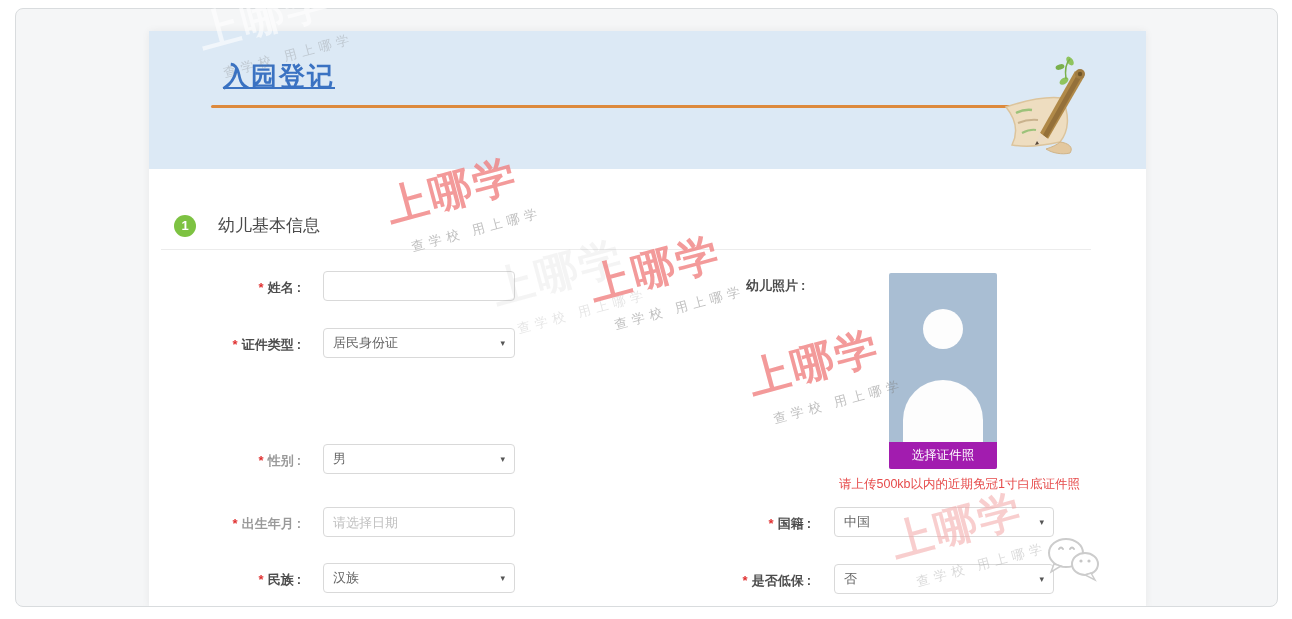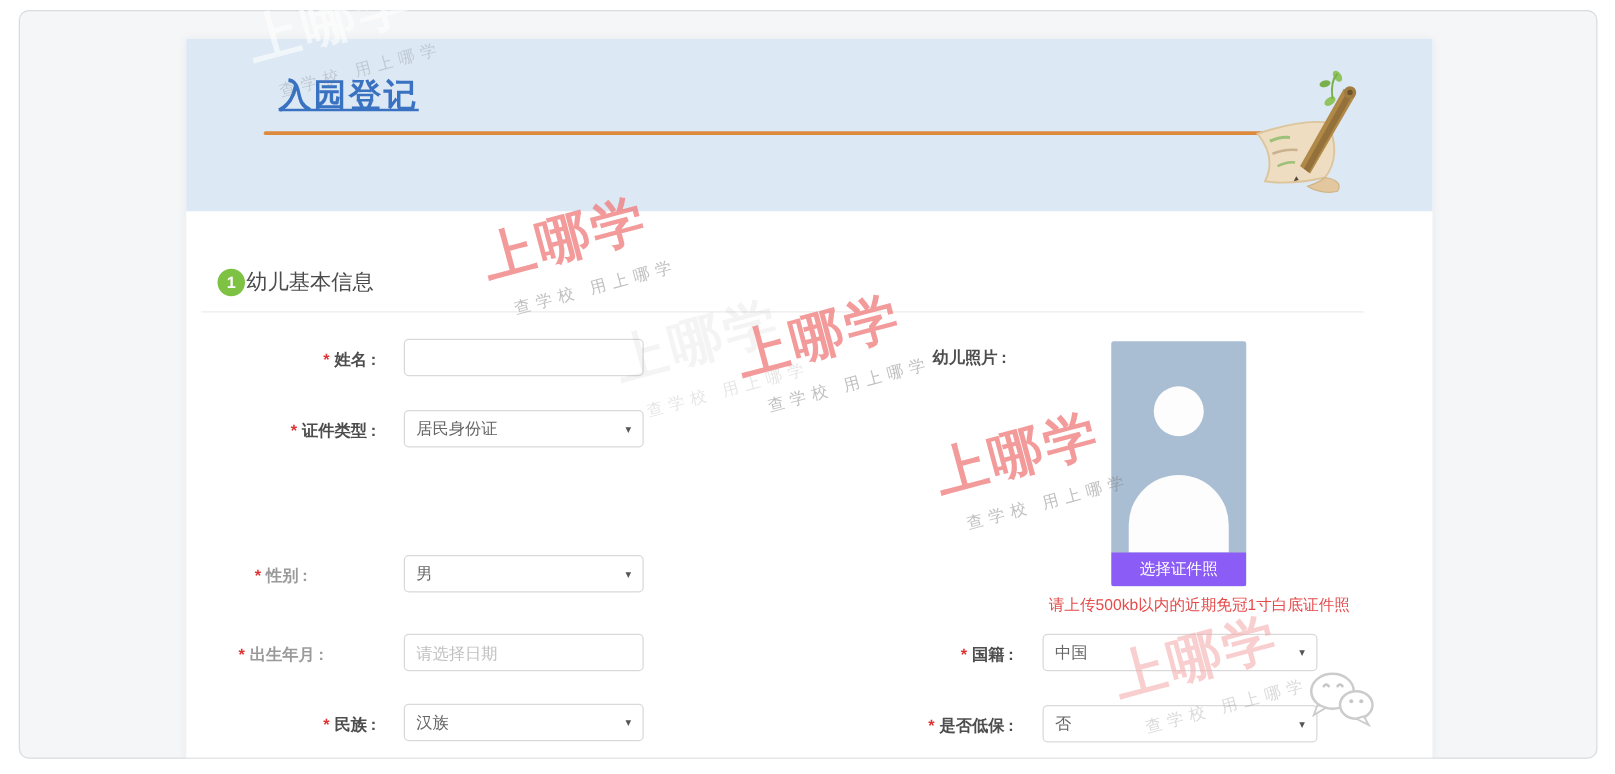--- a/index.html
+++ b/index.html
@@ -17,30 +17,30 @@
   .hdr-title { position:absolute; left:74px; top:28px; font-size:26px; font-weight:bold;
                color:#3a72c2; letter-spacing:2px;text-decoration:underline; }
   .hdr-line { position:absolute; left:62px; top:74px; width:850px; height:3px;
               background:#dd8a3d; border-radius:2px; }
   .hdr-art { position:absolute; right:44px; top:14px; }
 
   
   .sec { position:absolute; left:25px; top:183px; display:flex; align-items:center; }
   .sec-num { width:22px; height:22px; border-radius:50%; background:#7dc242; color:#fff;
              font-size:13px; font-weight:bold; display:flex; align-items:center; justify-content:center; }
-  .sec-title { margin-left:1px; font-size:17px; color:#4a4a4a; }
+  .sec-title { margin-left:22px; font-size:17px; color:#4a4a4a; }
   .sec-divider { position:absolute; left:12px; top:218px; width:930px; height:1px; background:#ececec; }
 
   
   .row { position:absolute; left:0; width:997px; height:30px; }
   .lbl { position:absolute; left:0; top:8px; width:152px; text-align:right;
          font-size:13px; font-weight:bold; color:#4d4d4d; white-space:nowrap; }
   .lbl-r { position:absolute; left:497px; top:8px; width:165px; text-align:right;
            font-size:13px; font-weight:bold; color:#4d4d4d; white-space:nowrap; }
-  .muted .lbl { color:#9a9a9a;text-align:center; }
+  .muted .lbl { color:#9a9a9a; }
   .req { color:#e03131; margin-right:4px; font-weight:bold; }
   .colon { margin-left:3px; }
   .ctrl { position:absolute; left:174px; top:0; width:192px; height:30px; }
   .ctrl-r { position:absolute; left:685px; top:0; width:220px; height:30px; }
   .text-input { width:100%; height:100%; border:1px solid #d9d9d9; border-radius:4px;
                 padding:0 9px; font-size:13px; color:#666; outline:none;
                 font-family:"Liberation Sans","DejaVu Sans",sans-serif; }
   .text-input::placeholder { color:#c0c0c0; }
   .select { width:100%; height:100%; border:1px solid #d9d9d9; border-radius:4px; background:#fff;
             display:flex; align-items:center; justify-content:space-between; padding:0 9px;
@@ -49,21 +49,21 @@
 
   
   .photo-label { position:absolute; left:597px; top:246px; font-size:13px; font-weight:bold;
                  color:#4d4d4d; }
   .photo-box { position:absolute; left:740px; top:242px; width:108px; height:196px;
                background:#a9bed3; border-radius:2px; overflow:hidden; }
   .ph-head { position:absolute; left:34px; top:36px; width:40px; height:40px;
              border-radius:50%; background:#fdfdfd; }
   .ph-body { position:absolute; left:14px; bottom:27px; width:80px; height:62px;
              border-radius:42px 42px 0 0; background:#fdfdfd; }
-  .photo-btn { position:absolute; left:0; bottom:0; width:100%; height:27px; background:#8b5cf6;
+  .photo-btn { position:absolute; left:0; bottom:0; width:100%; height:27px; background:#a21caf;
                color:#fff; font-size:12.5px; display:flex; align-items:center; justify-content:center;
                border:none; cursor:pointer; font-family:"Liberation Sans","DejaVu Sans",sans-serif; }
   .photo-note { position:absolute; left:668px; top:445px; width:285px; text-align:center;
                 font-size:12.5px; color:#e64b4b; white-space:nowrap; }
 
   
   .wm { position:absolute; transform:rotate(-15deg); transform-origin:left center;
         pointer-events:none; z-index:60; white-space:nowrap; }
   .wm-big { font-size:42px; font-weight:bold; letter-spacing:3px; }
   .wm-small { font-size:13px; letter-spacing:5px; margin-top:7px; margin-left:14px; }

